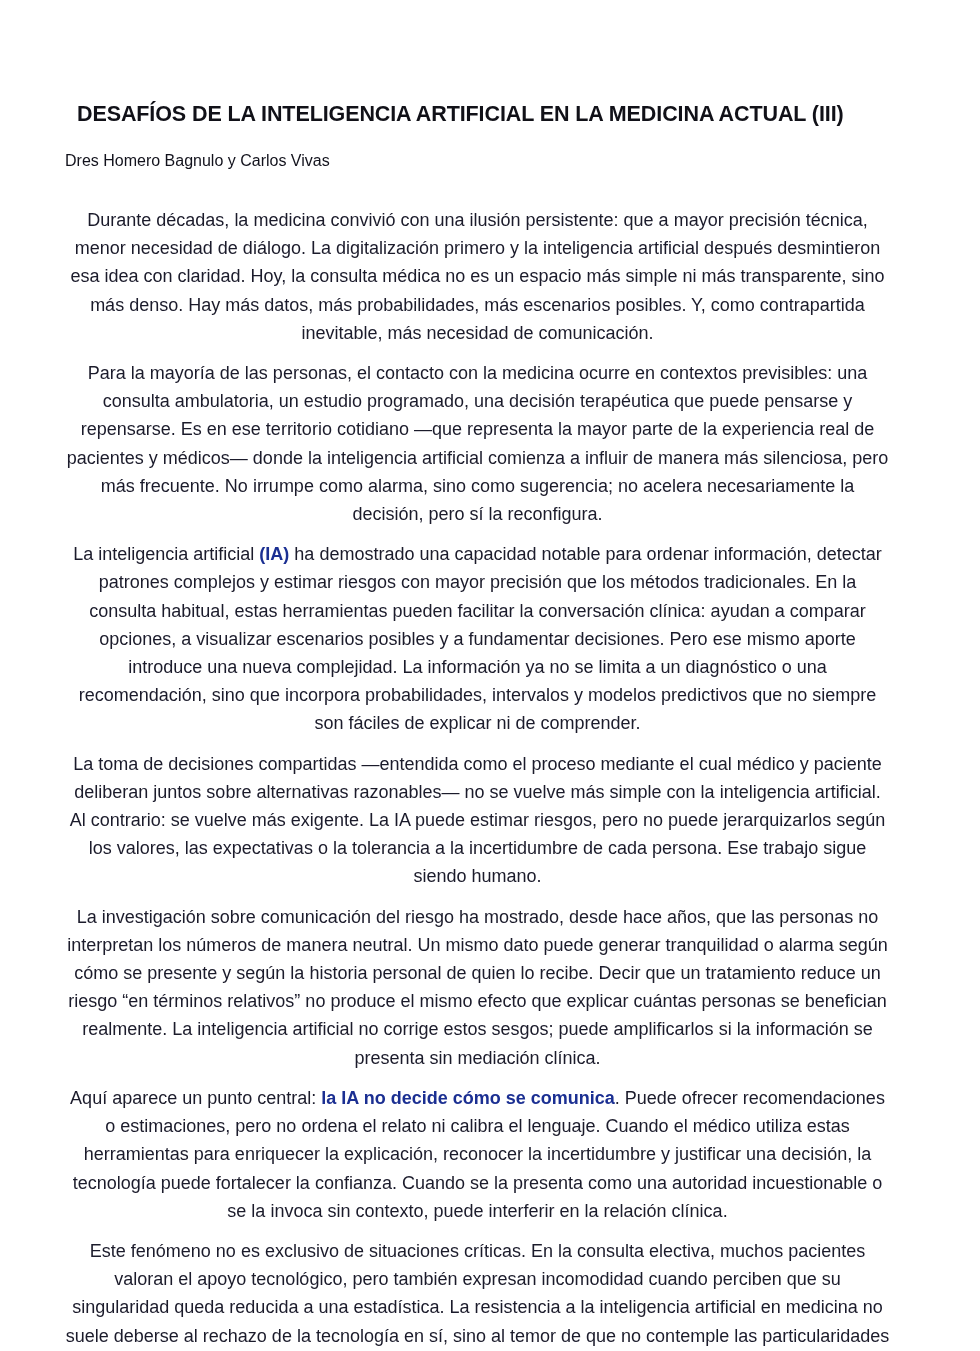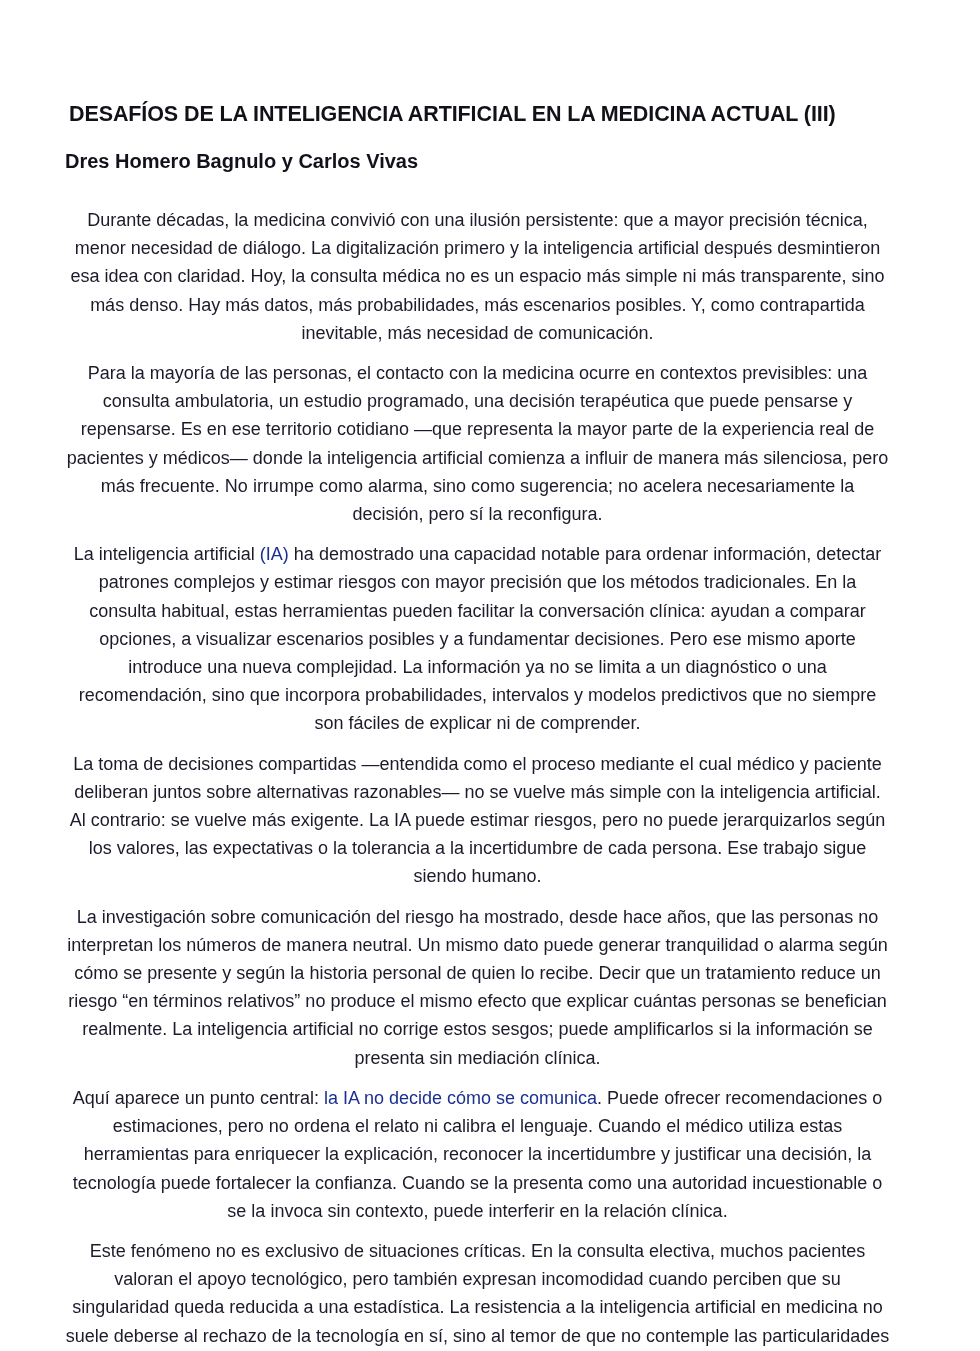--- a/index.html
+++ b/index.html
@@ -22,42 +22,42 @@
     box-sizing: border-box;
     padding: 100px 90px 0 65px;
     position: relative;
   }
   .doc-title {
     font-size: 21.5px;
     font-weight: bold;
     line-height: 28px;
     letter-spacing: -0.1px;
     color: #111118;
-    margin: 0 0 22px 4px;
+    margin: 0 0 22px 12px;
   }
   .doc-byline {
-    font-size: 20px;
-    font-weight: bold;
+    font-size: 16px;
+    font-weight: normal;
     line-height: 22px;
     color: #12121c;
     margin: 0 0 34px 0;
   }
   .para {
     font-size: 18px;
     line-height: 28.2px;
     color: #1b1b2b;
     margin: 0 0 12px 0;
     text-align: center;
     max-width: 828px;
   }
   .para:last-child {
     margin-bottom: 0;
   }
   .hl {
-    font-weight: normal;
+    font-weight: bold;
     color: #1b2f92;
     margin-top: 40px;
   }
 </style>
 </head>
 <body>
 
 <div class="page">
 
   <h1 class="doc-title">DESAFÍOS DE LA INTELIGENCIA ARTIFICIAL EN LA MEDICINA ACTUAL (III)</h1>

